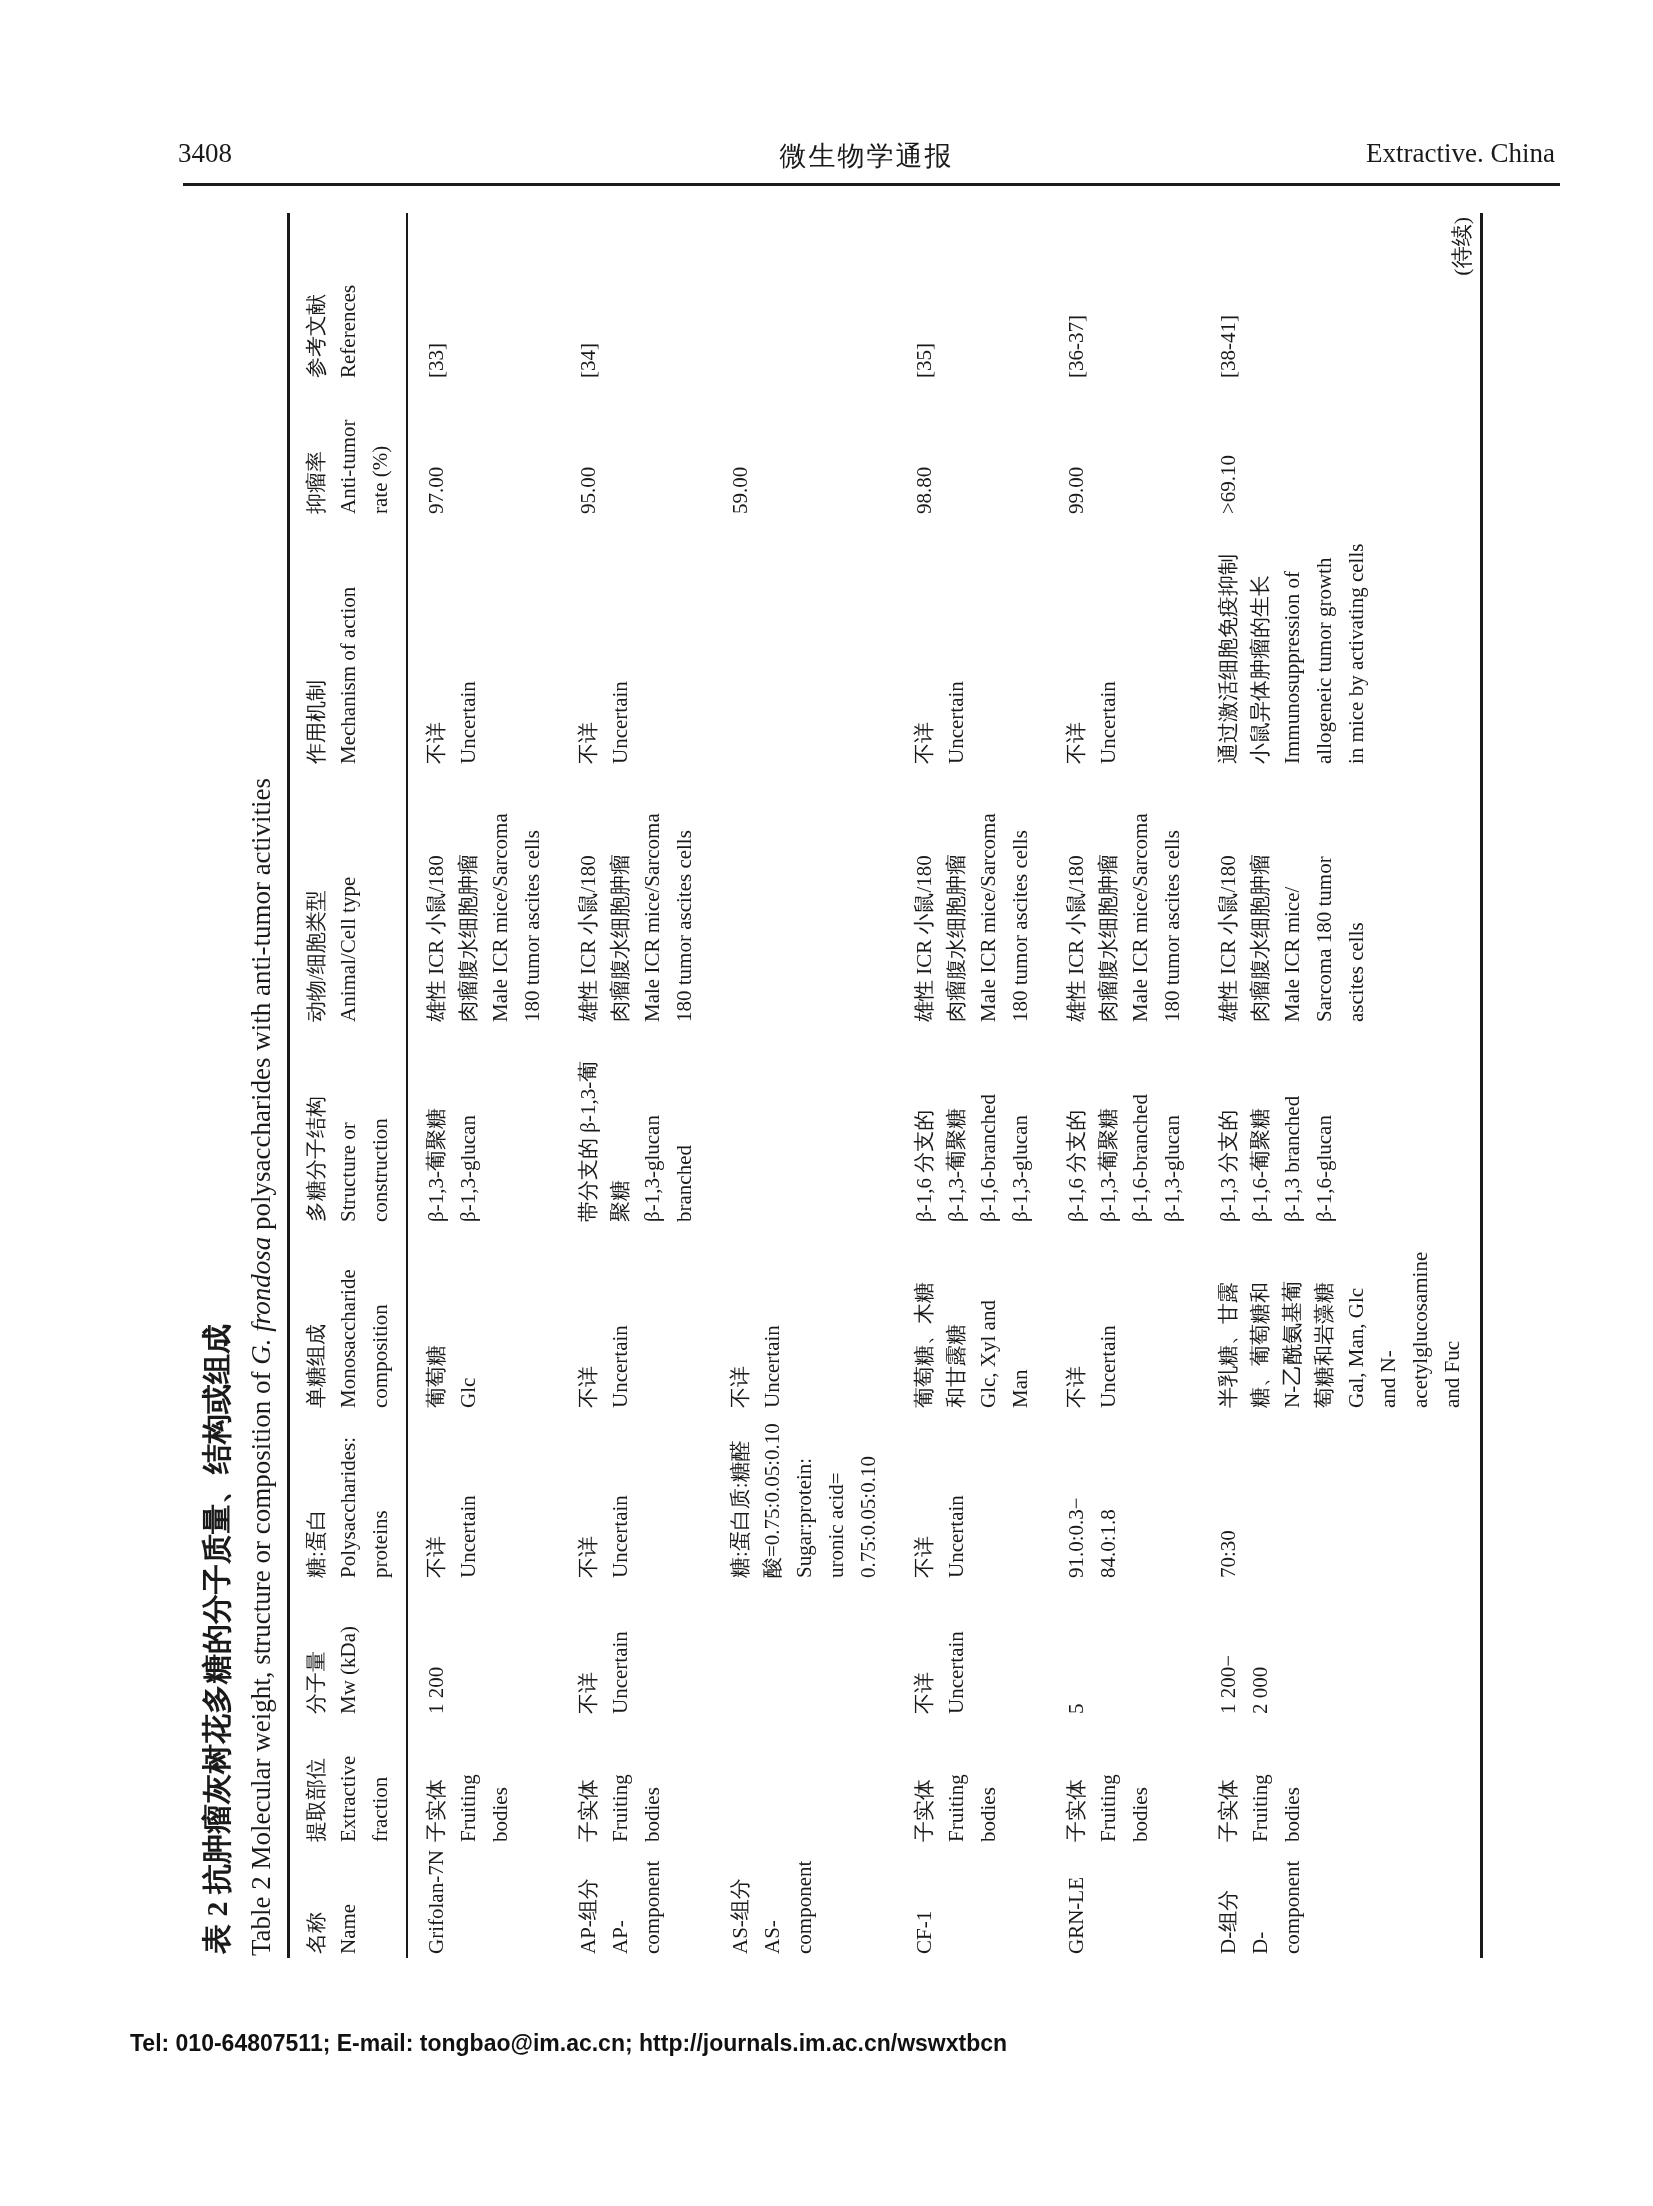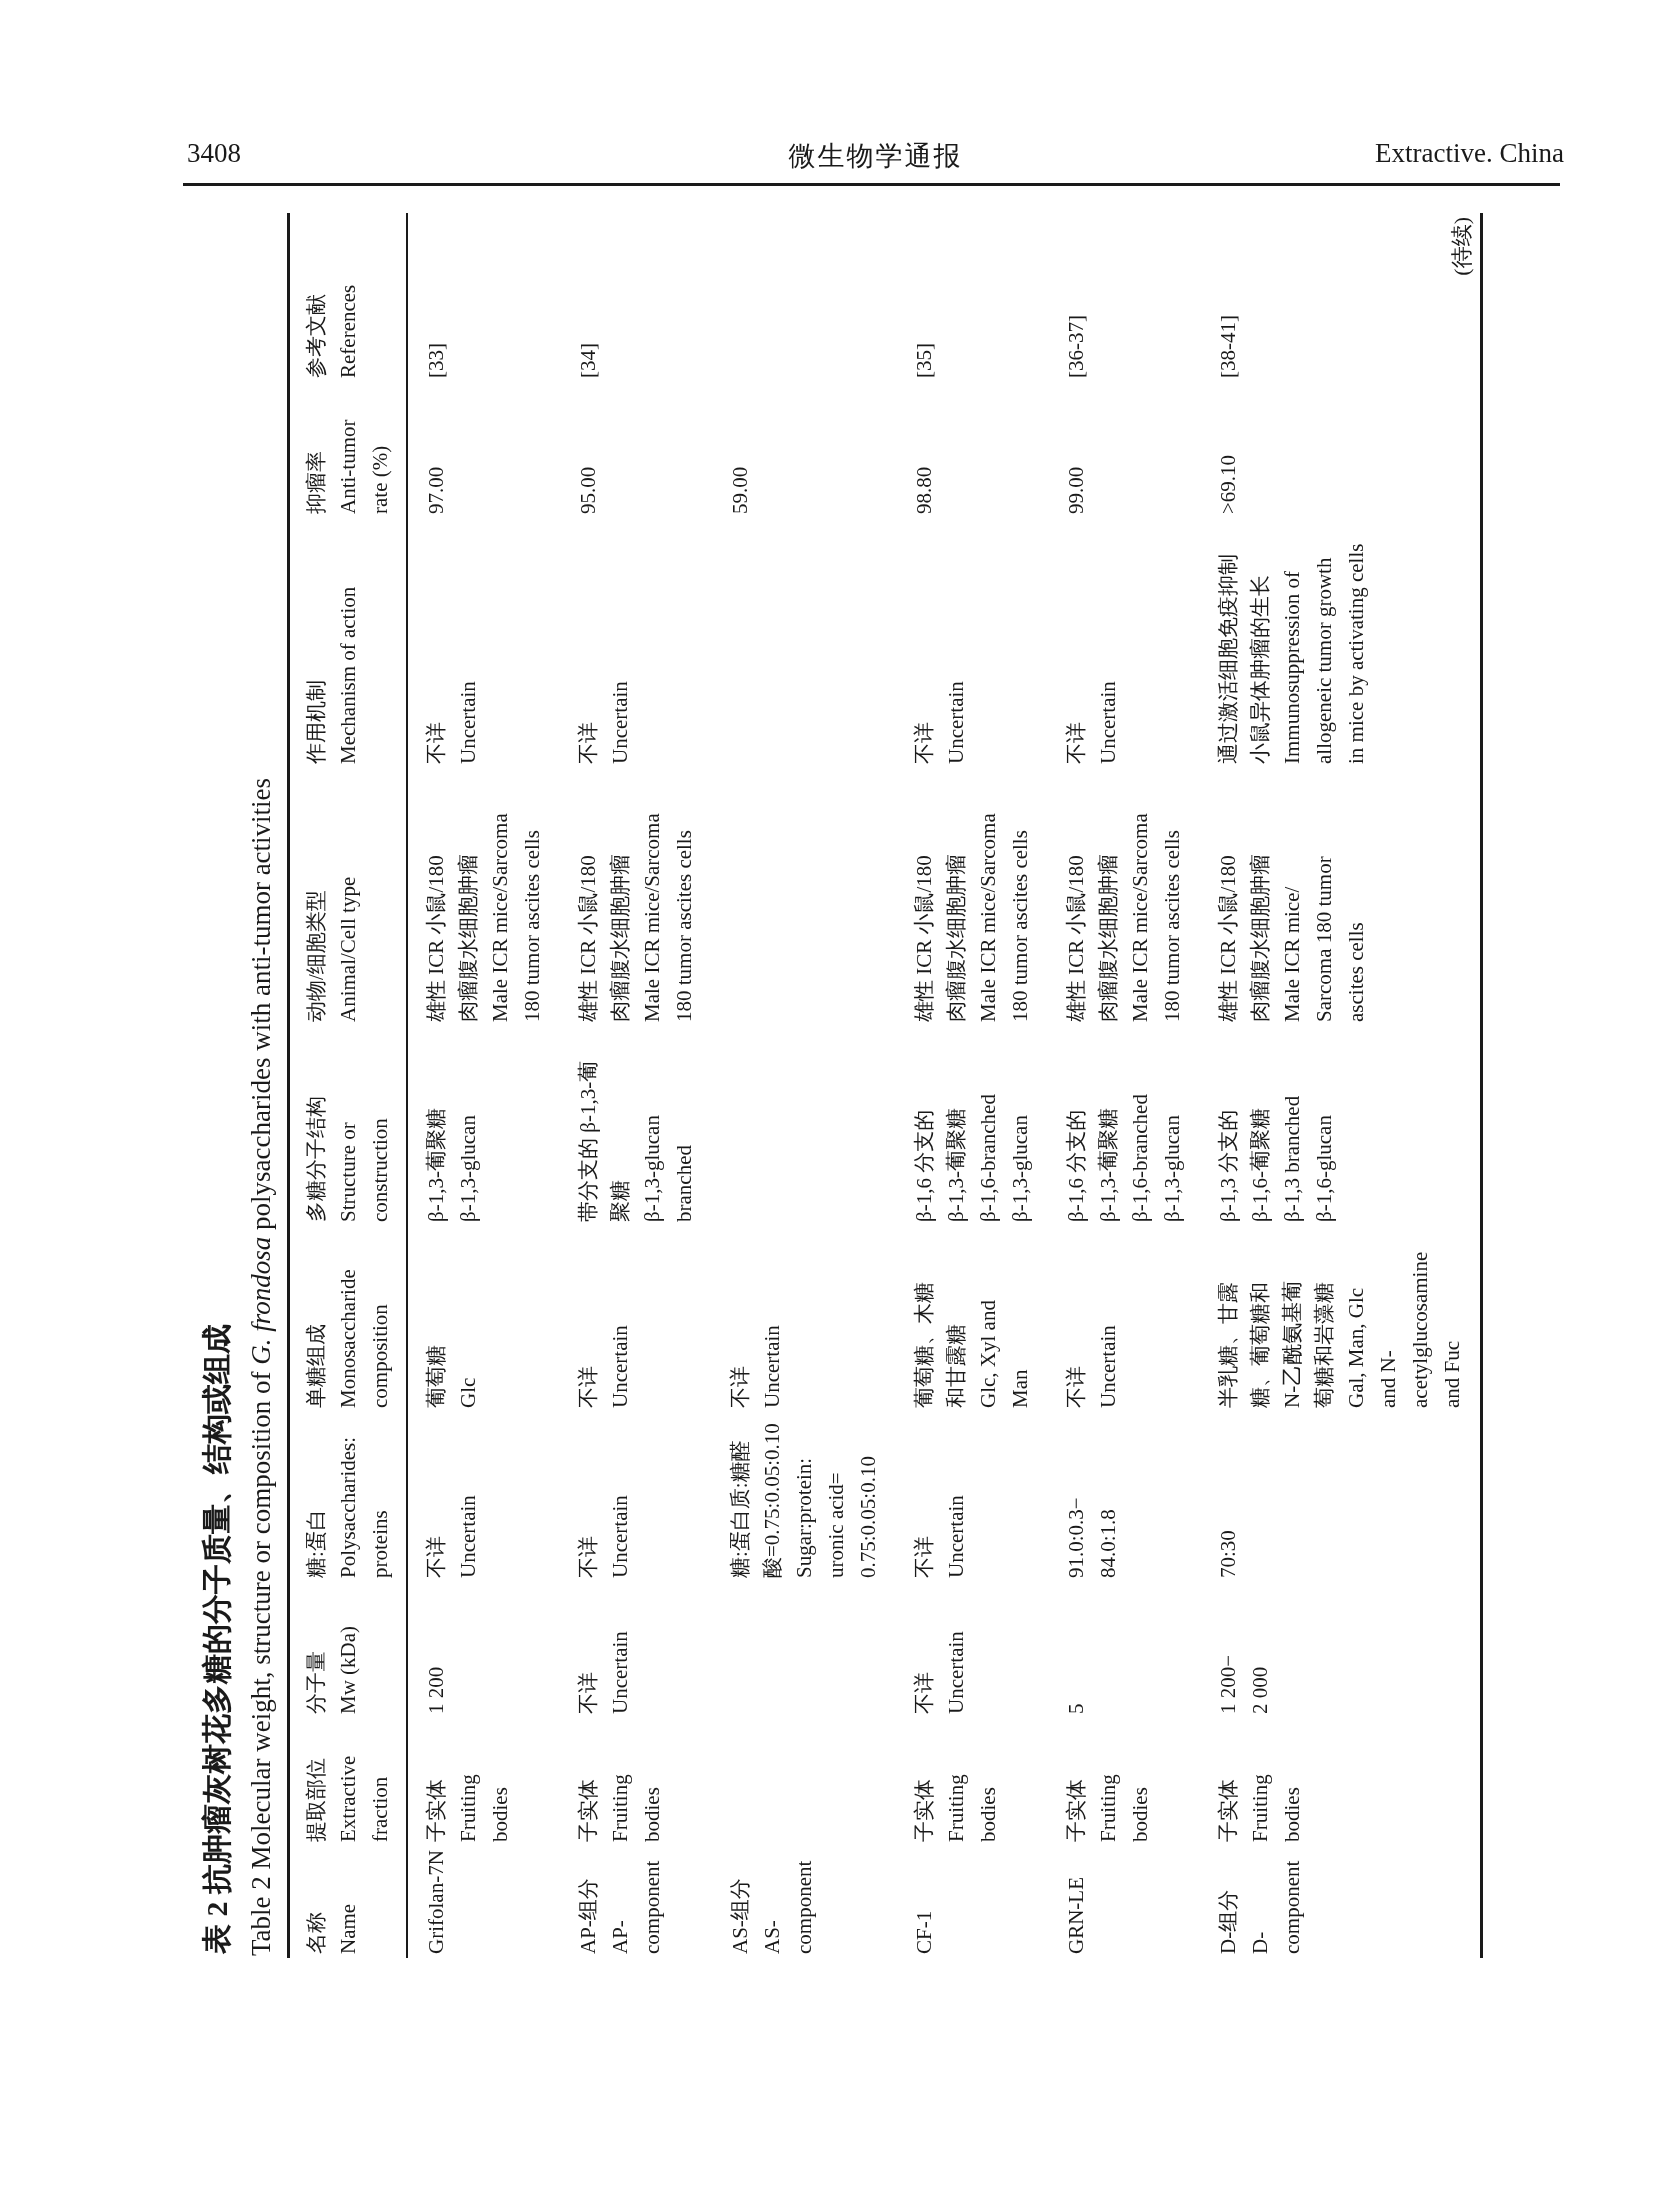--- a/index.html
+++ b/index.html
@@ -7,21 +7,21 @@
     width:1653px;height:2206px;
     background:#ffffff;
     font-family:"Liberation Serif","DejaVu Serif",serif;
     color:#1a1a1a;
     overflow:hidden;
     position:relative;
   }
   .page{position:absolute;inset:0;background:#fff;}
 
   
-  .page-header{position:absolute;left:187px;top:138px;width:1377px;height:40px;font-size:27px;text-decoration:underline;}
+  .page-header{position:absolute;left:178px;top:138px;width:1377px;height:40px;font-size:27px;text-decoration:underline;}
   .page-number{position:absolute;left:0;top:0;}
   .journal-zh{position:absolute;left:0;right:0;text-align:center;top:0;letter-spacing:2px;}
   .journal-en{position:absolute;right:0;top:0;}
   .header-rule{position:absolute;left:183px;top:183px;width:1377px;height:3px;background:#1a1a1a;}
 
   
   .rotated-block{
     position:absolute;left:197px;top:1958px;width:1745px;
     transform-origin:0 0;transform:rotate(-90deg);
   }
@@ -365,14 +365,15 @@
         <div class="cell">
           <div class="ln">&gt;69.10</div>
         </div>
         <div class="cell">
           <div class="ln">[38-41]</div>
         </div>
       </div>
     <div class="continued">(待续)</div>
   </div>
 
+  <div class="footer-contact">Tel: 010-64807511; E-mail: tongbao@im.ac.cn; http://journals.im.ac.cn/wswxtbcn</div>
 
 </div>
 
 </body></html>

